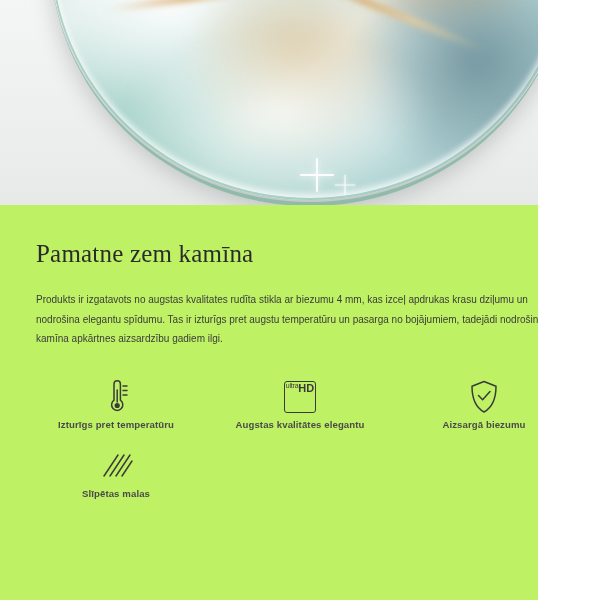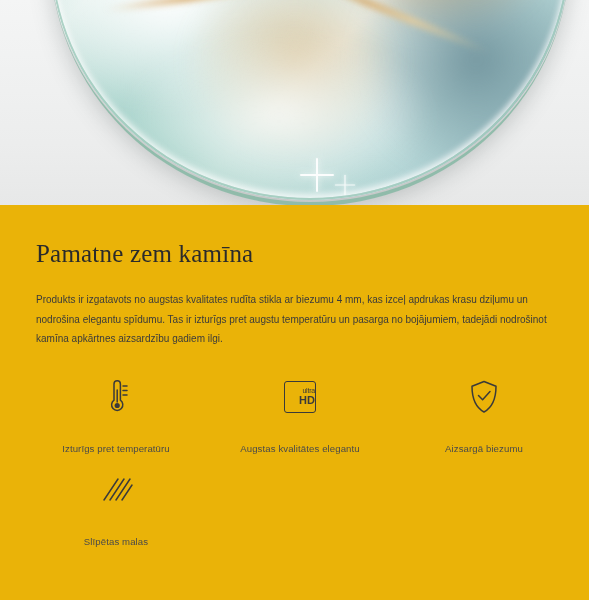--- a/index.html
+++ b/index.html
@@ -8,23 +8,23 @@
   }
   body {
     width: 600px;
     height: 600px;
     background: #ffffff;
     font-family: "Liberation Sans", sans-serif;
     overflow: hidden;
   }
   .page {
     position: relative;
-    width: 589px;
+    width: 538px;
     height: 600px;
-    background: #eab308;
+    background: #bef264;
     overflow: hidden;
   }
 
   
   .hero {
     position: absolute;
     top: 0;
     left: 0;
     width: 600px;
     height: 205px;
@@ -172,34 +172,35 @@
     justify-content: flex-start;
   }
   .feature-icon {
     height: 44px;
     display: flex;
     align-items: center;
     justify-content: center;
     color: #3a3a3a;
   }
   .feature-label {
-    margin-top: 24px;
+    margin-top: 0;
     font-size: 9.6px;
     color: #4a4a4a;
     text-align: center;
     letter-spacing: 0.1px;
+    font-weight: bold;
   }
   .hd-box {
     width: 30px;
     height: 30px;
     border: 1.6px solid #3a3a3a;
     border-radius: 3px;
     display: flex;
-    flex-direction: column;
-    align-items: flex-end;
+    flex-direction: row;
+    align-items: flex-start;
     justify-content: center;
     line-height: 1;
   }
   .hd-box .u { font-size: 7px; letter-spacing: -0.2px; }
   .hd-box .h { font-size: 11px; font-weight: bold; margin-top: 1px; }
 </style>
 </head>
 <body>
 
 <div class="page">

